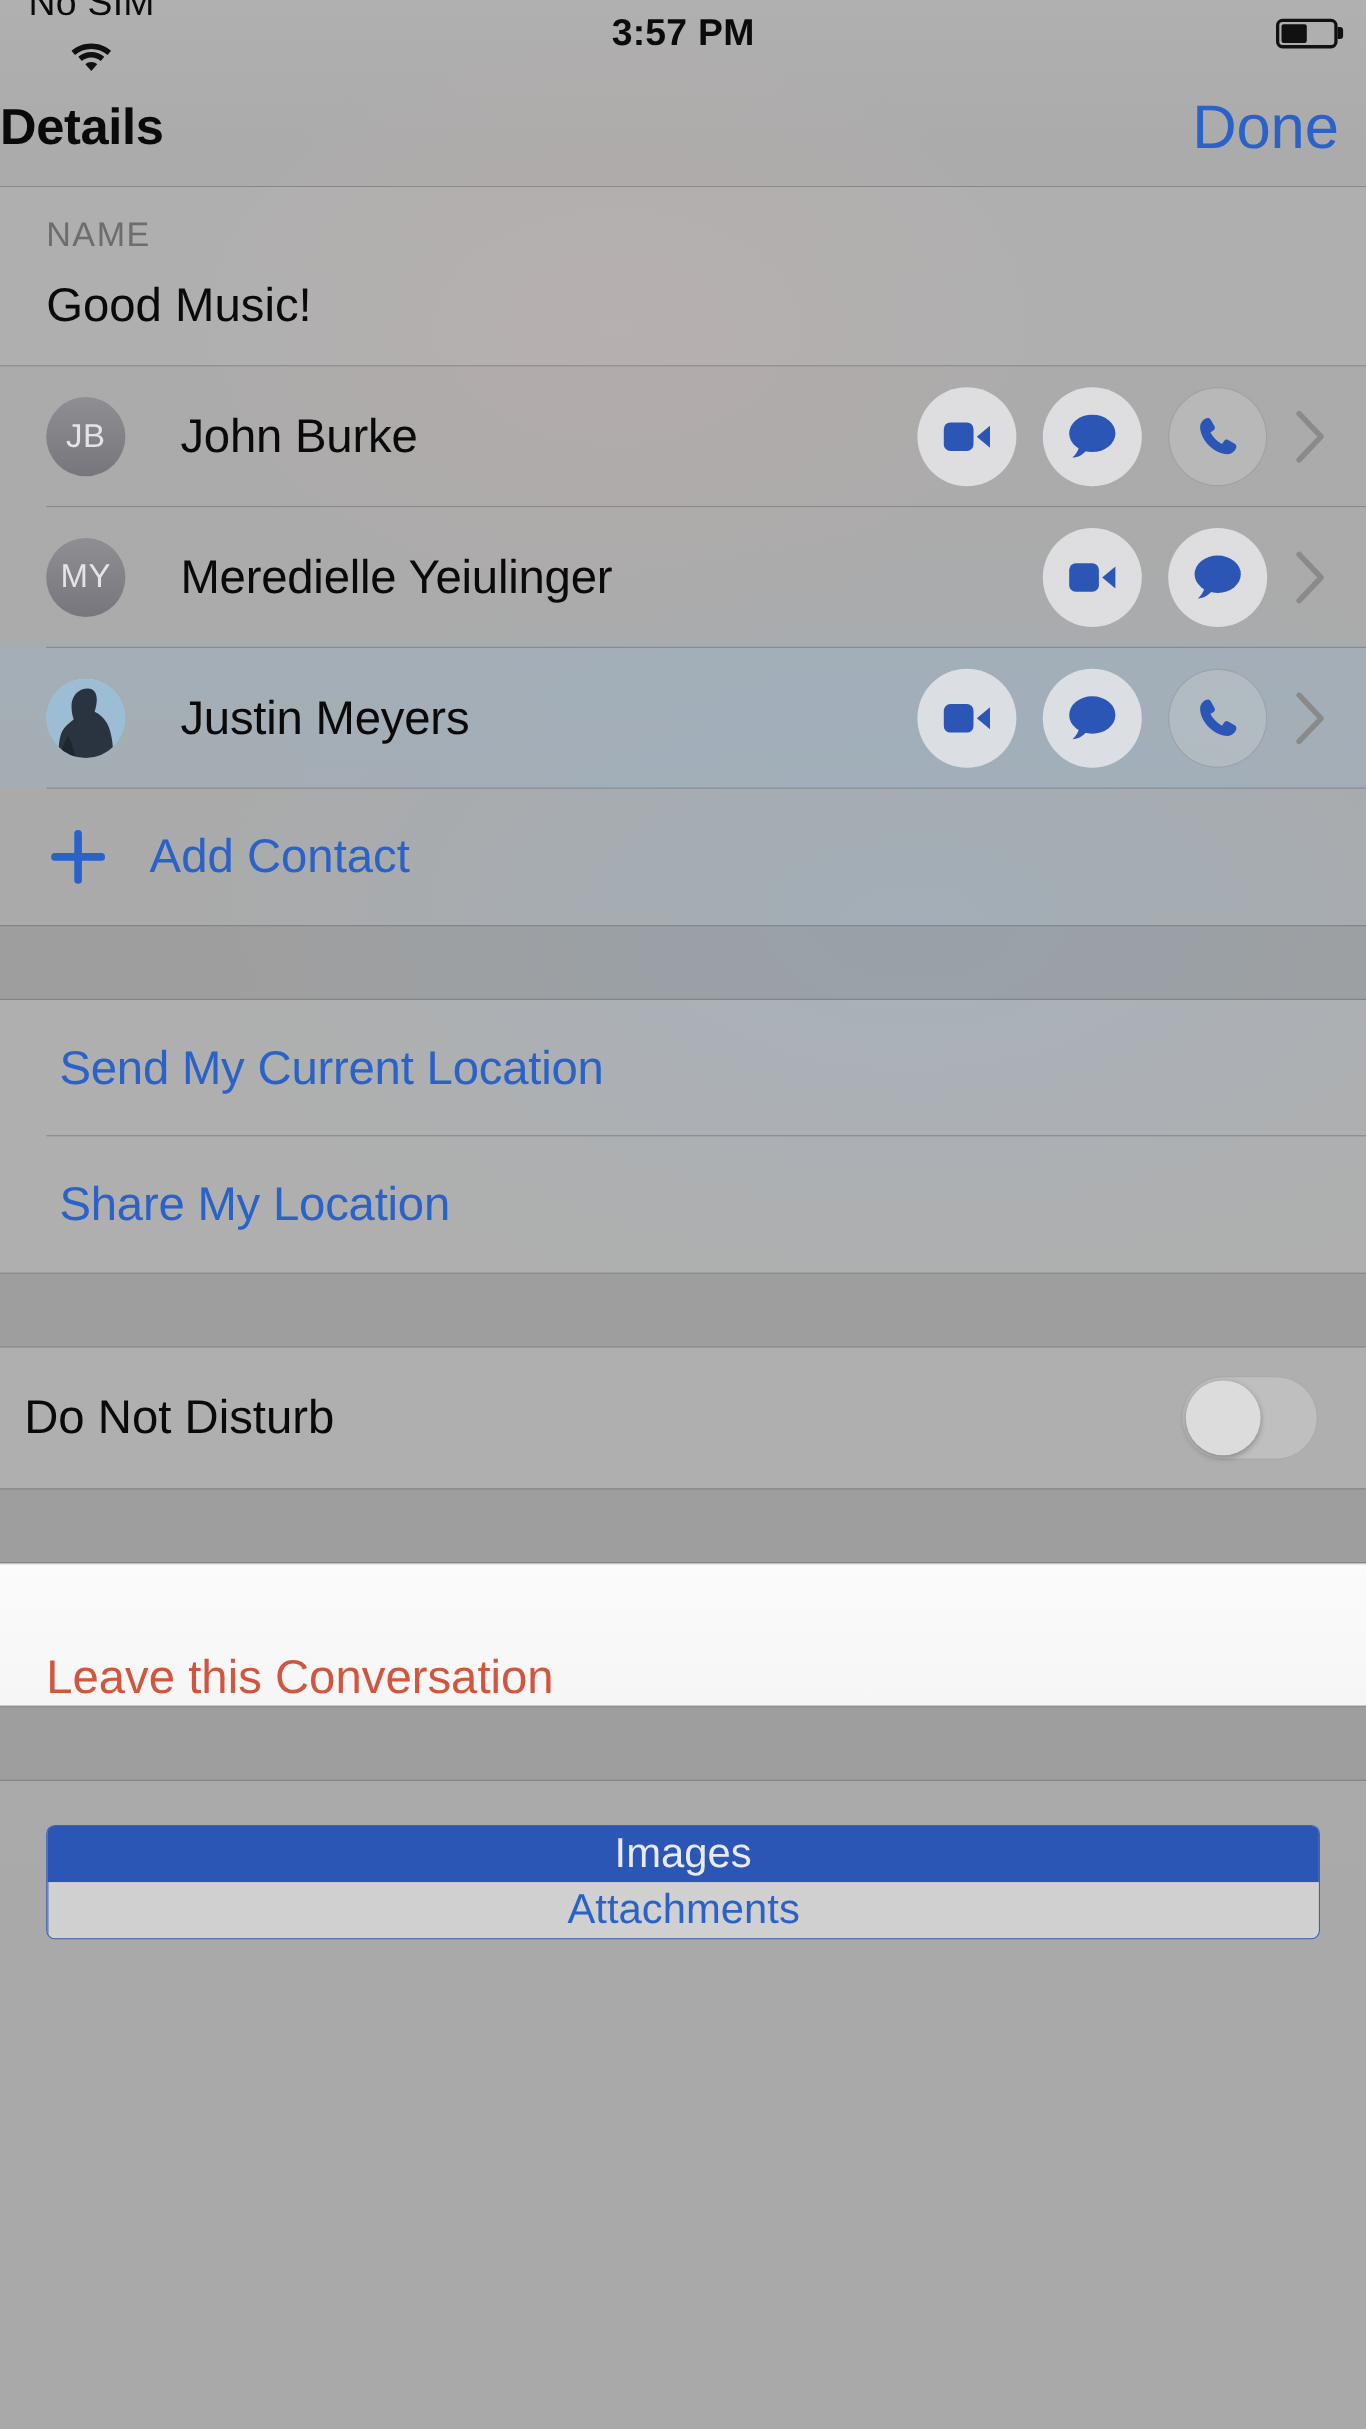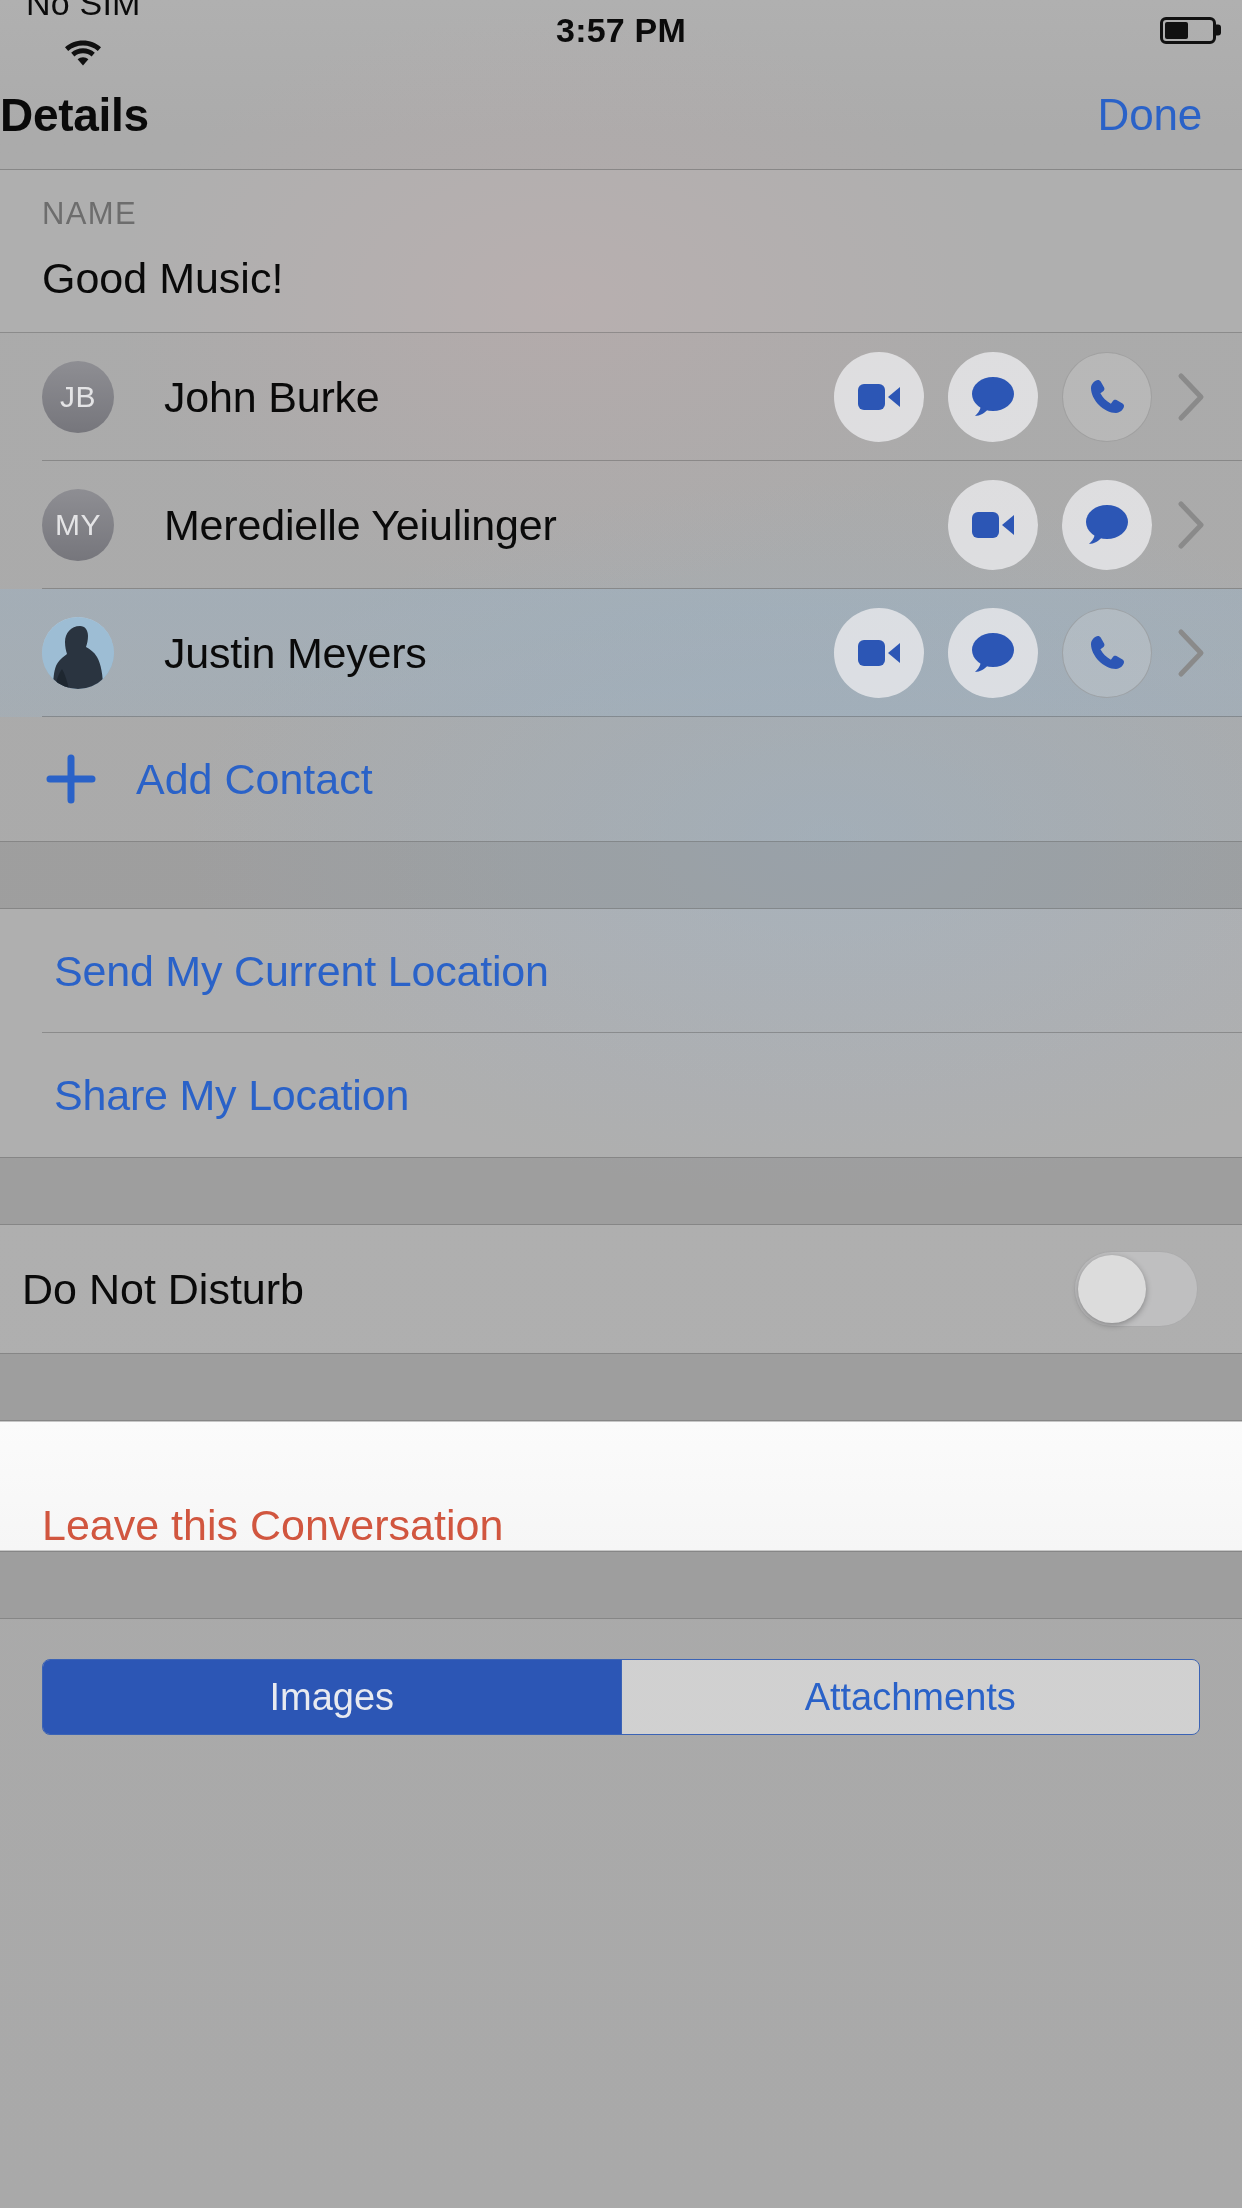--- a/index.html
+++ b/index.html
@@ -78,24 +78,24 @@
     border-bottom: 1px solid rgba(90,90,90,0.45);
   }
   .nav-title {
     font-size: 46px;
     font-weight: bold;
     color: #0a0a0a;
     letter-spacing: -0.3px;
   }
   .nav-done {
     position: absolute;
-    right: 40px;
+    right: 25px;
     top: 50%;
     transform: translateY(-50%);
-    font-size: 44px;
+    font-size: 56px;
     color: #2a62c8;
     letter-spacing: -0.2px;
   }
 
   
   .group { background: rgba(255,255,255,0.06); }
   .gap {
     height: 68px;
     background: rgba(120,120,120,0.22);
     border-top: 1px solid rgba(90,90,90,0.35);
@@ -251,24 +251,25 @@
     background: linear-gradient(180deg, #fbfbfb 0%, #f6f6f6 100%);
     border-top: 1px solid rgba(150,150,150,0.5);
     border-bottom: 1px solid rgba(150,150,150,0.5);
   }
   .leave-text { font-size: 43px; color: #d1563f; }
 
   
   .seg-wrap { padding: 40px 42px 0 42px; }
   .segmented {
     display: flex;
-    height: 76px;
+    height: 104px;
     border: 1px solid #3b63b5;
     border-radius: 8px;
     overflow: hidden;
+    flex-direction: column;
   }
   .seg {
     flex: 1;
     display: flex;
     align-items: center;
     justify-content: center;
     font-size: 38px;
   }
   .seg.active { background: #2c56b5; color: #e8eaf0; }
   .seg.inactive { background: rgba(240,240,240,0.55); color: #2a62c8; border-left: 1px solid #3b63b5; }

